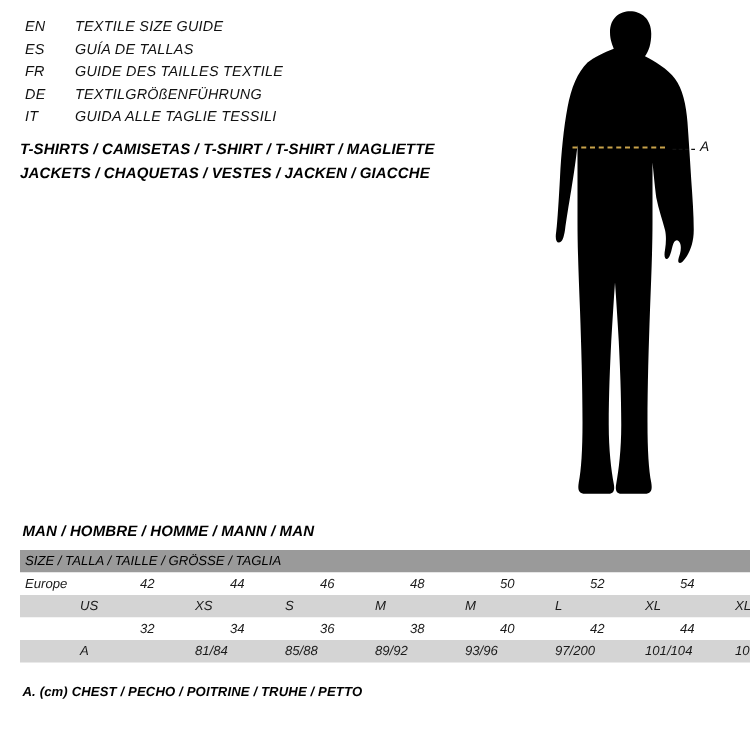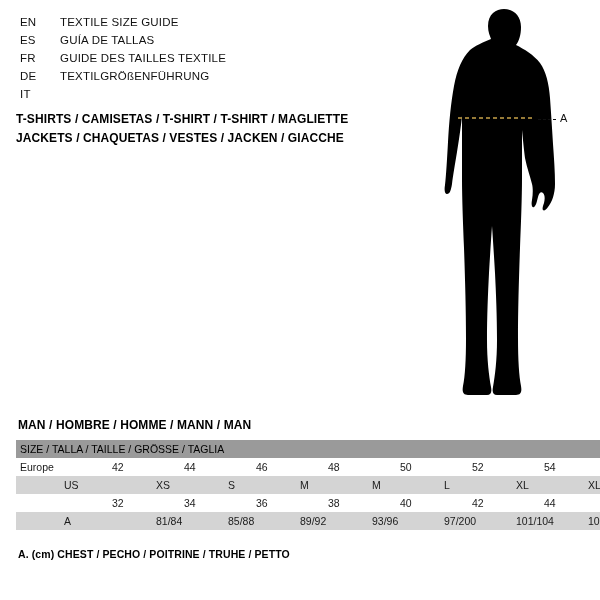--- a/index.html
+++ b/index.html
@@ -12,20 +12,21 @@
     background: #ffffff;
     font-family: "Liberation Sans", sans-serif;
     color: #1a1a1a;
     overflow: hidden;
   }
   .page {
     position: relative;
     width: 600px;
     height: 600px;
     box-sizing: border-box;
+    font-style: italic;
   }
 
   
   .lang-block {
     position: absolute;
     left: 20px;
     top: 16px;
     width: 380px;
   }
   .lang-row {
@@ -150,20 +151,21 @@
     <div class="lang-row">
       <span class="lang-code">FR</span>
       <span class="lang-text">GUIDE DES TAILLES TEXTILE</span>
     </div>
     <div class="lang-row">
       <span class="lang-code">DE</span>
       <span class="lang-text">TEXTILGRÖßENFÜHRUNG</span>
     </div>
     <div class="lang-row">
       <span class="lang-code">IT</span>
+      <span class="lang-text">GUIDA ALLE TAGLIE TESSILI</span>
     </div>
   </div>
 
   <div class="cat-block">
     <div class="cat-line">T-SHIRTS / CAMISETAS / T-SHIRT / T-SHIRT / MAGLIETTE</div>
     <div class="cat-line">JACKETS / CHAQUETAS / VESTES / JACKEN / GIACCHE</div>
   </div>
 
   <div class="figure-wrap">
     <svg class="figure-svg" width="200" height="400" viewBox="0 0 200 400">

